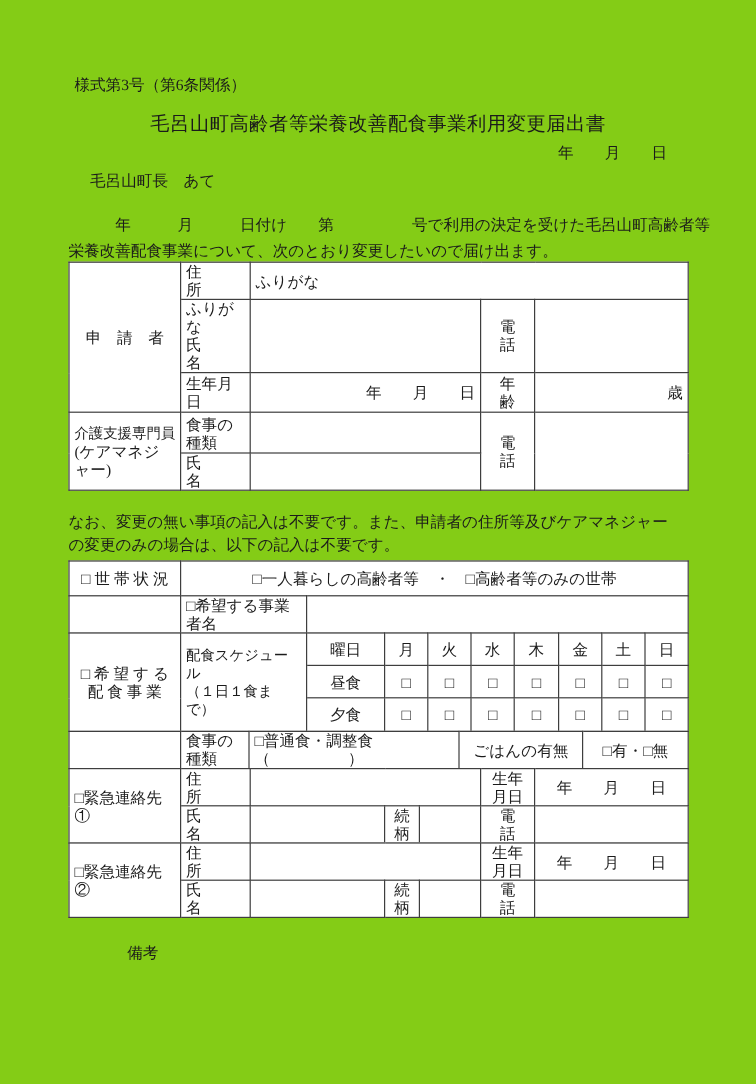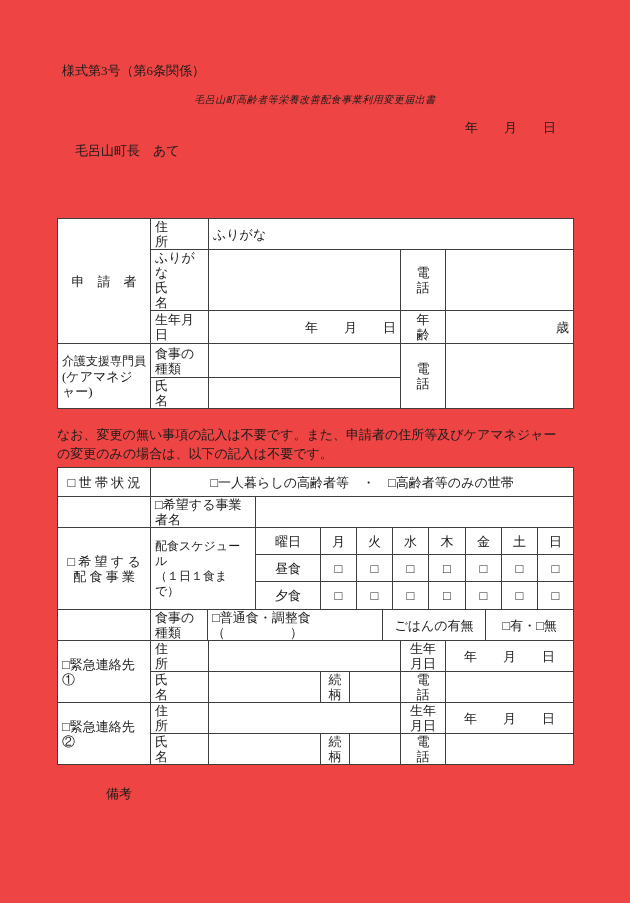--- a/index.html
+++ b/index.html
@@ -1,24 +1,24 @@
 <!DOCTYPE html>
 <html><head>
 <meta charset="utf-8">
 <style>
   html,body{margin:0;padding:0;}
   body{
     width:630px;height:903px;background:#ffffff;
     font-family:"Liberation Serif","DejaVu Serif",serif;
     color:#1b1b1b;font-size:13px;
   }
-  .page{position:relative;width:630px;height:903px;background:#ef4444;overflow:hidden;}
+  .page{position:relative;width:630px;height:903px;background:#84cc16;overflow:hidden;}
   .abs{position:absolute;}
   .form-number{left:62px;top:62px;}
-  .doc-title{left:0;top:93px;width:630px;text-align:center;font-size:10px;letter-spacing:.5px;font-style:italic;}
+  .doc-title{left:0;top:93px;width:630px;text-align:center;font-size:16px;letter-spacing:.5px;}
   .date-line{right:74px;top:119px;}
   .addressee{left:75px;top:142px;}
   .intro{left:57px;top:177px;width:545px;line-height:21px;}
   .instructions{left:57px;top:406px;width:545px;line-height:19px;}
   .remarks{left:62px;top:785px;margin-left:44px;}
   .note{left:62px;top:763px;width:540px;line-height:18px;}
 
   table.frm{border-collapse:collapse;table-layout:fixed;background:#fff;}
   table.frm td{
     border:1px solid #3e3e3e;padding:0 4px;font-size:13px;
@@ -42,20 +42,24 @@
 </head>
 <body>
 
 <div class="page">
 
   <div class="abs form-number">様式第3号（第6条関係）</div>
   <div class="abs doc-title">毛呂山町高齢者等栄養改善配食事業利用変更届出書</div>
   <div class="abs date-line">年　　月　　日</div>
   <div class="abs addressee">毛呂山町長　あて</div>
 
+  <div class="abs intro">
+    <span>　　　年　　　月　　　日付け　　第　　　　　号で利用の決定を受けた毛呂山町高齢者等</span><br>
+    <span>栄養改善配食事業について、次のとおり変更したいので届け出ます。</span>
+  </div>
 
   <table class="frm abs t1">
     <colgroup>
       <col style="width:93px">
         <col style="width:58px">
         <col style="width:192px">
       <col style="width:45px">
         <col style="width:128px">
     </colgroup>
     <tbody>

